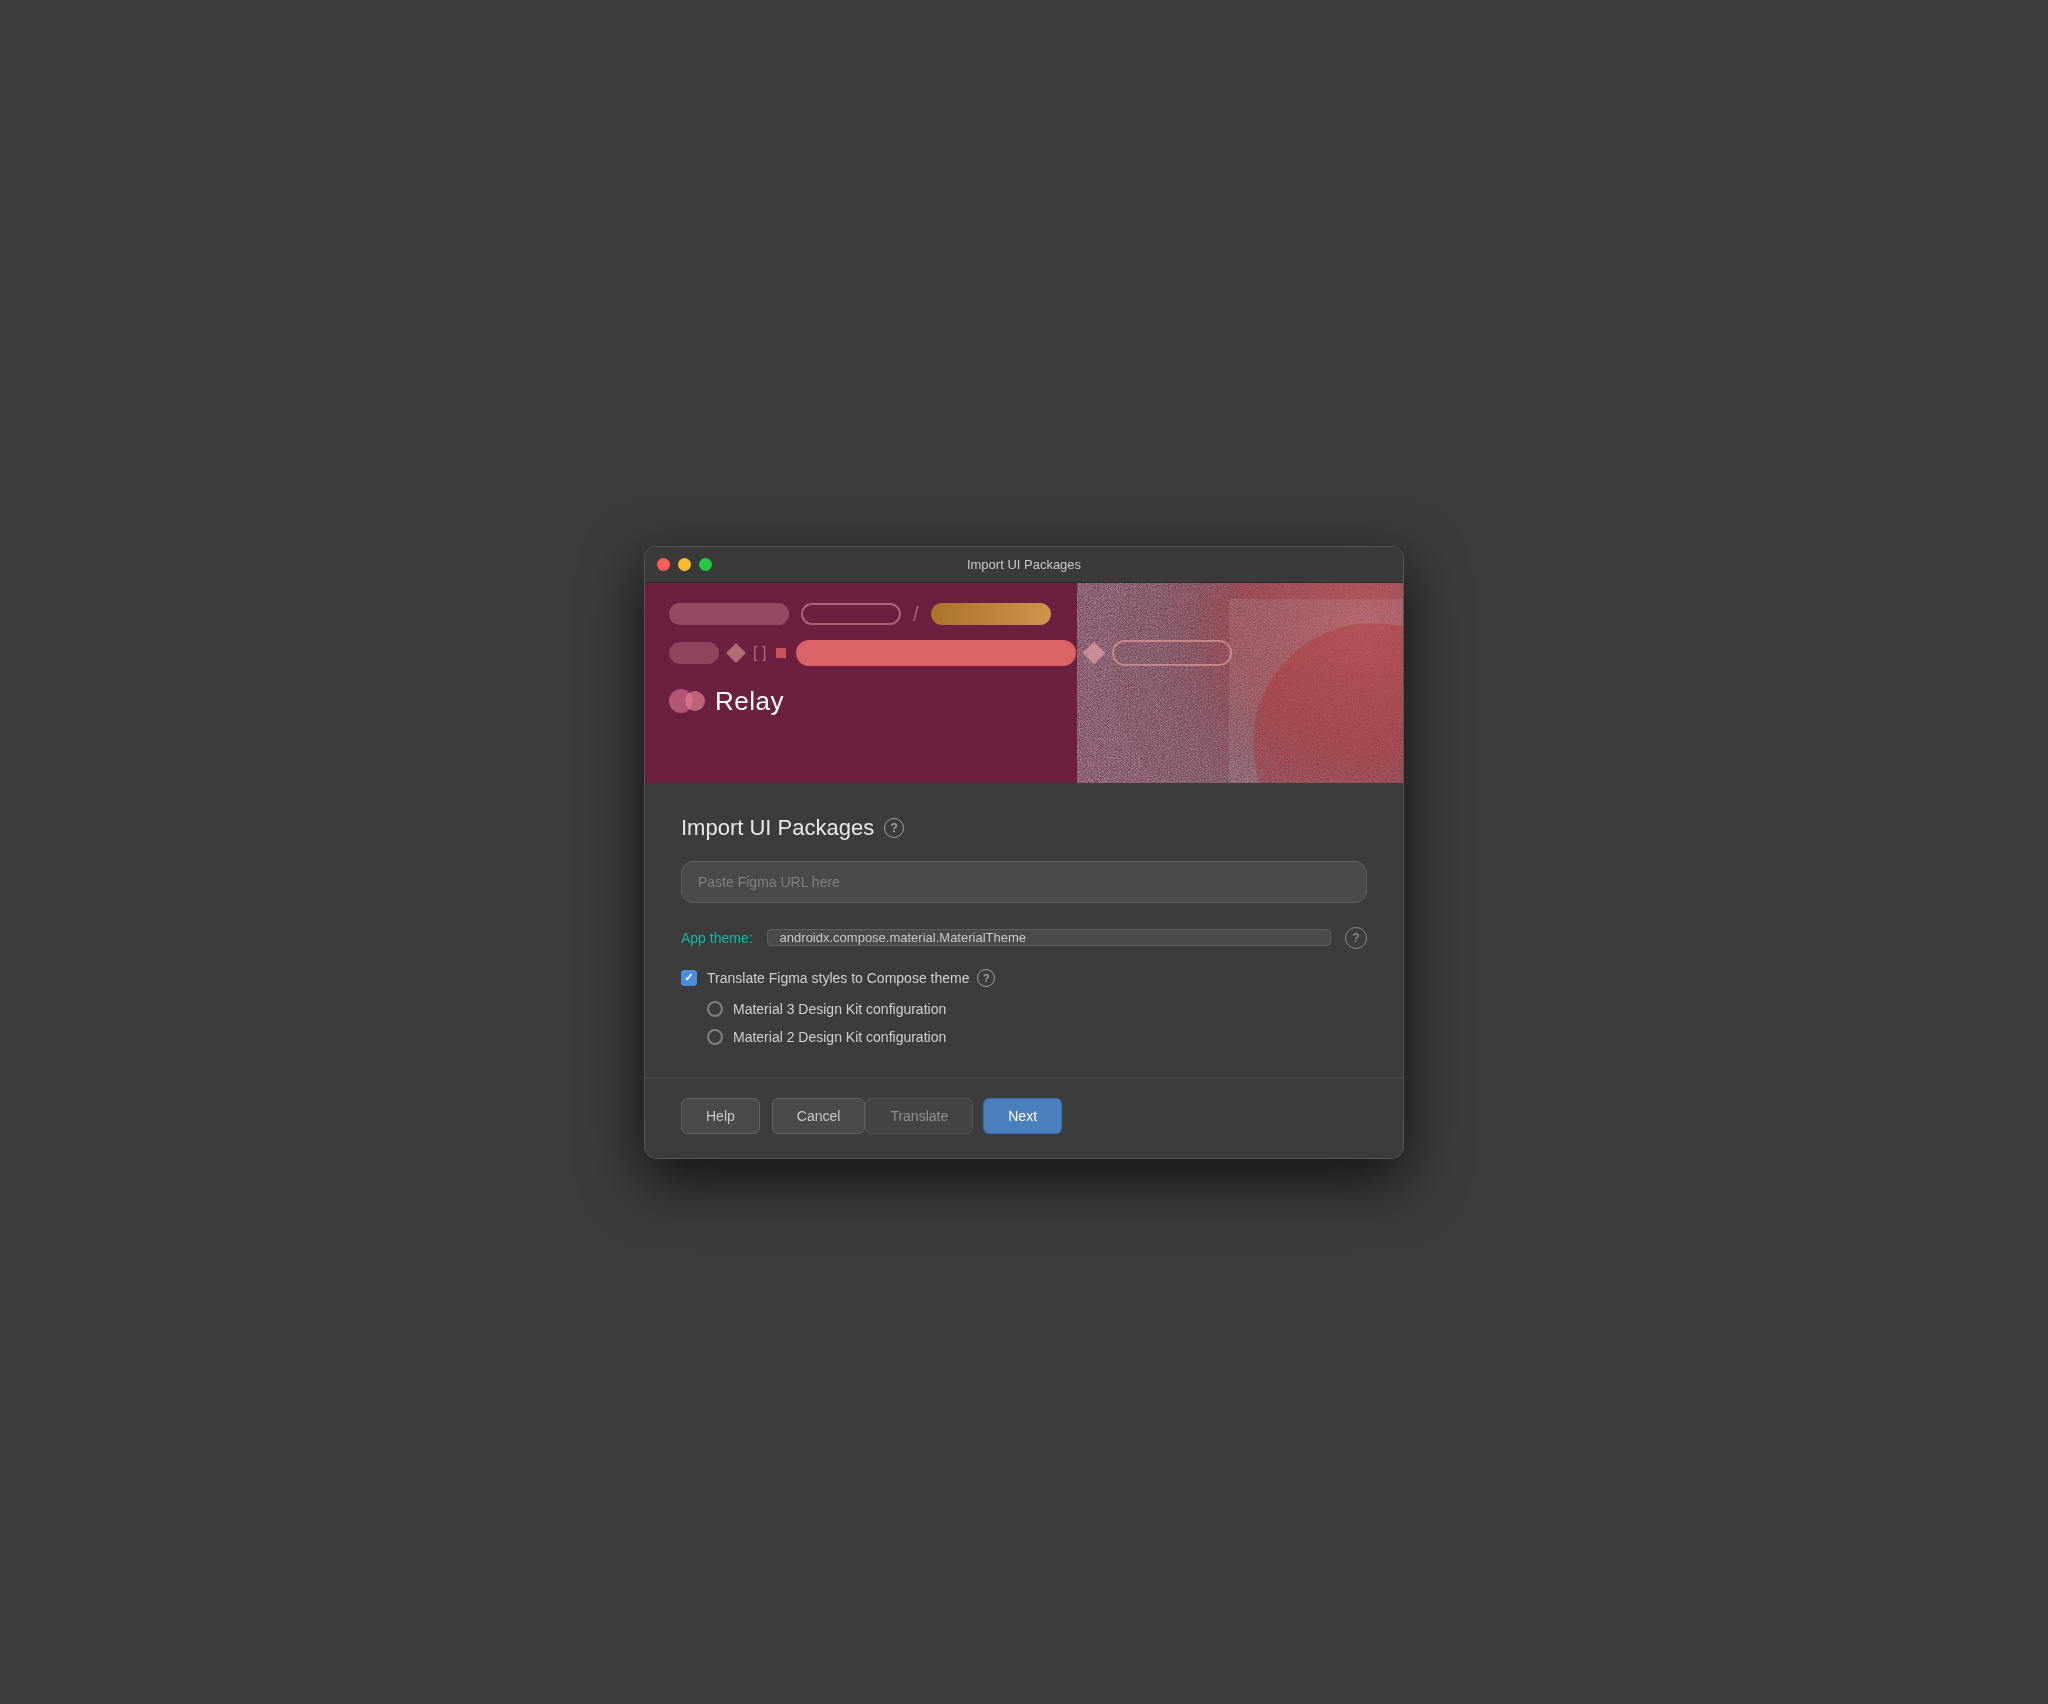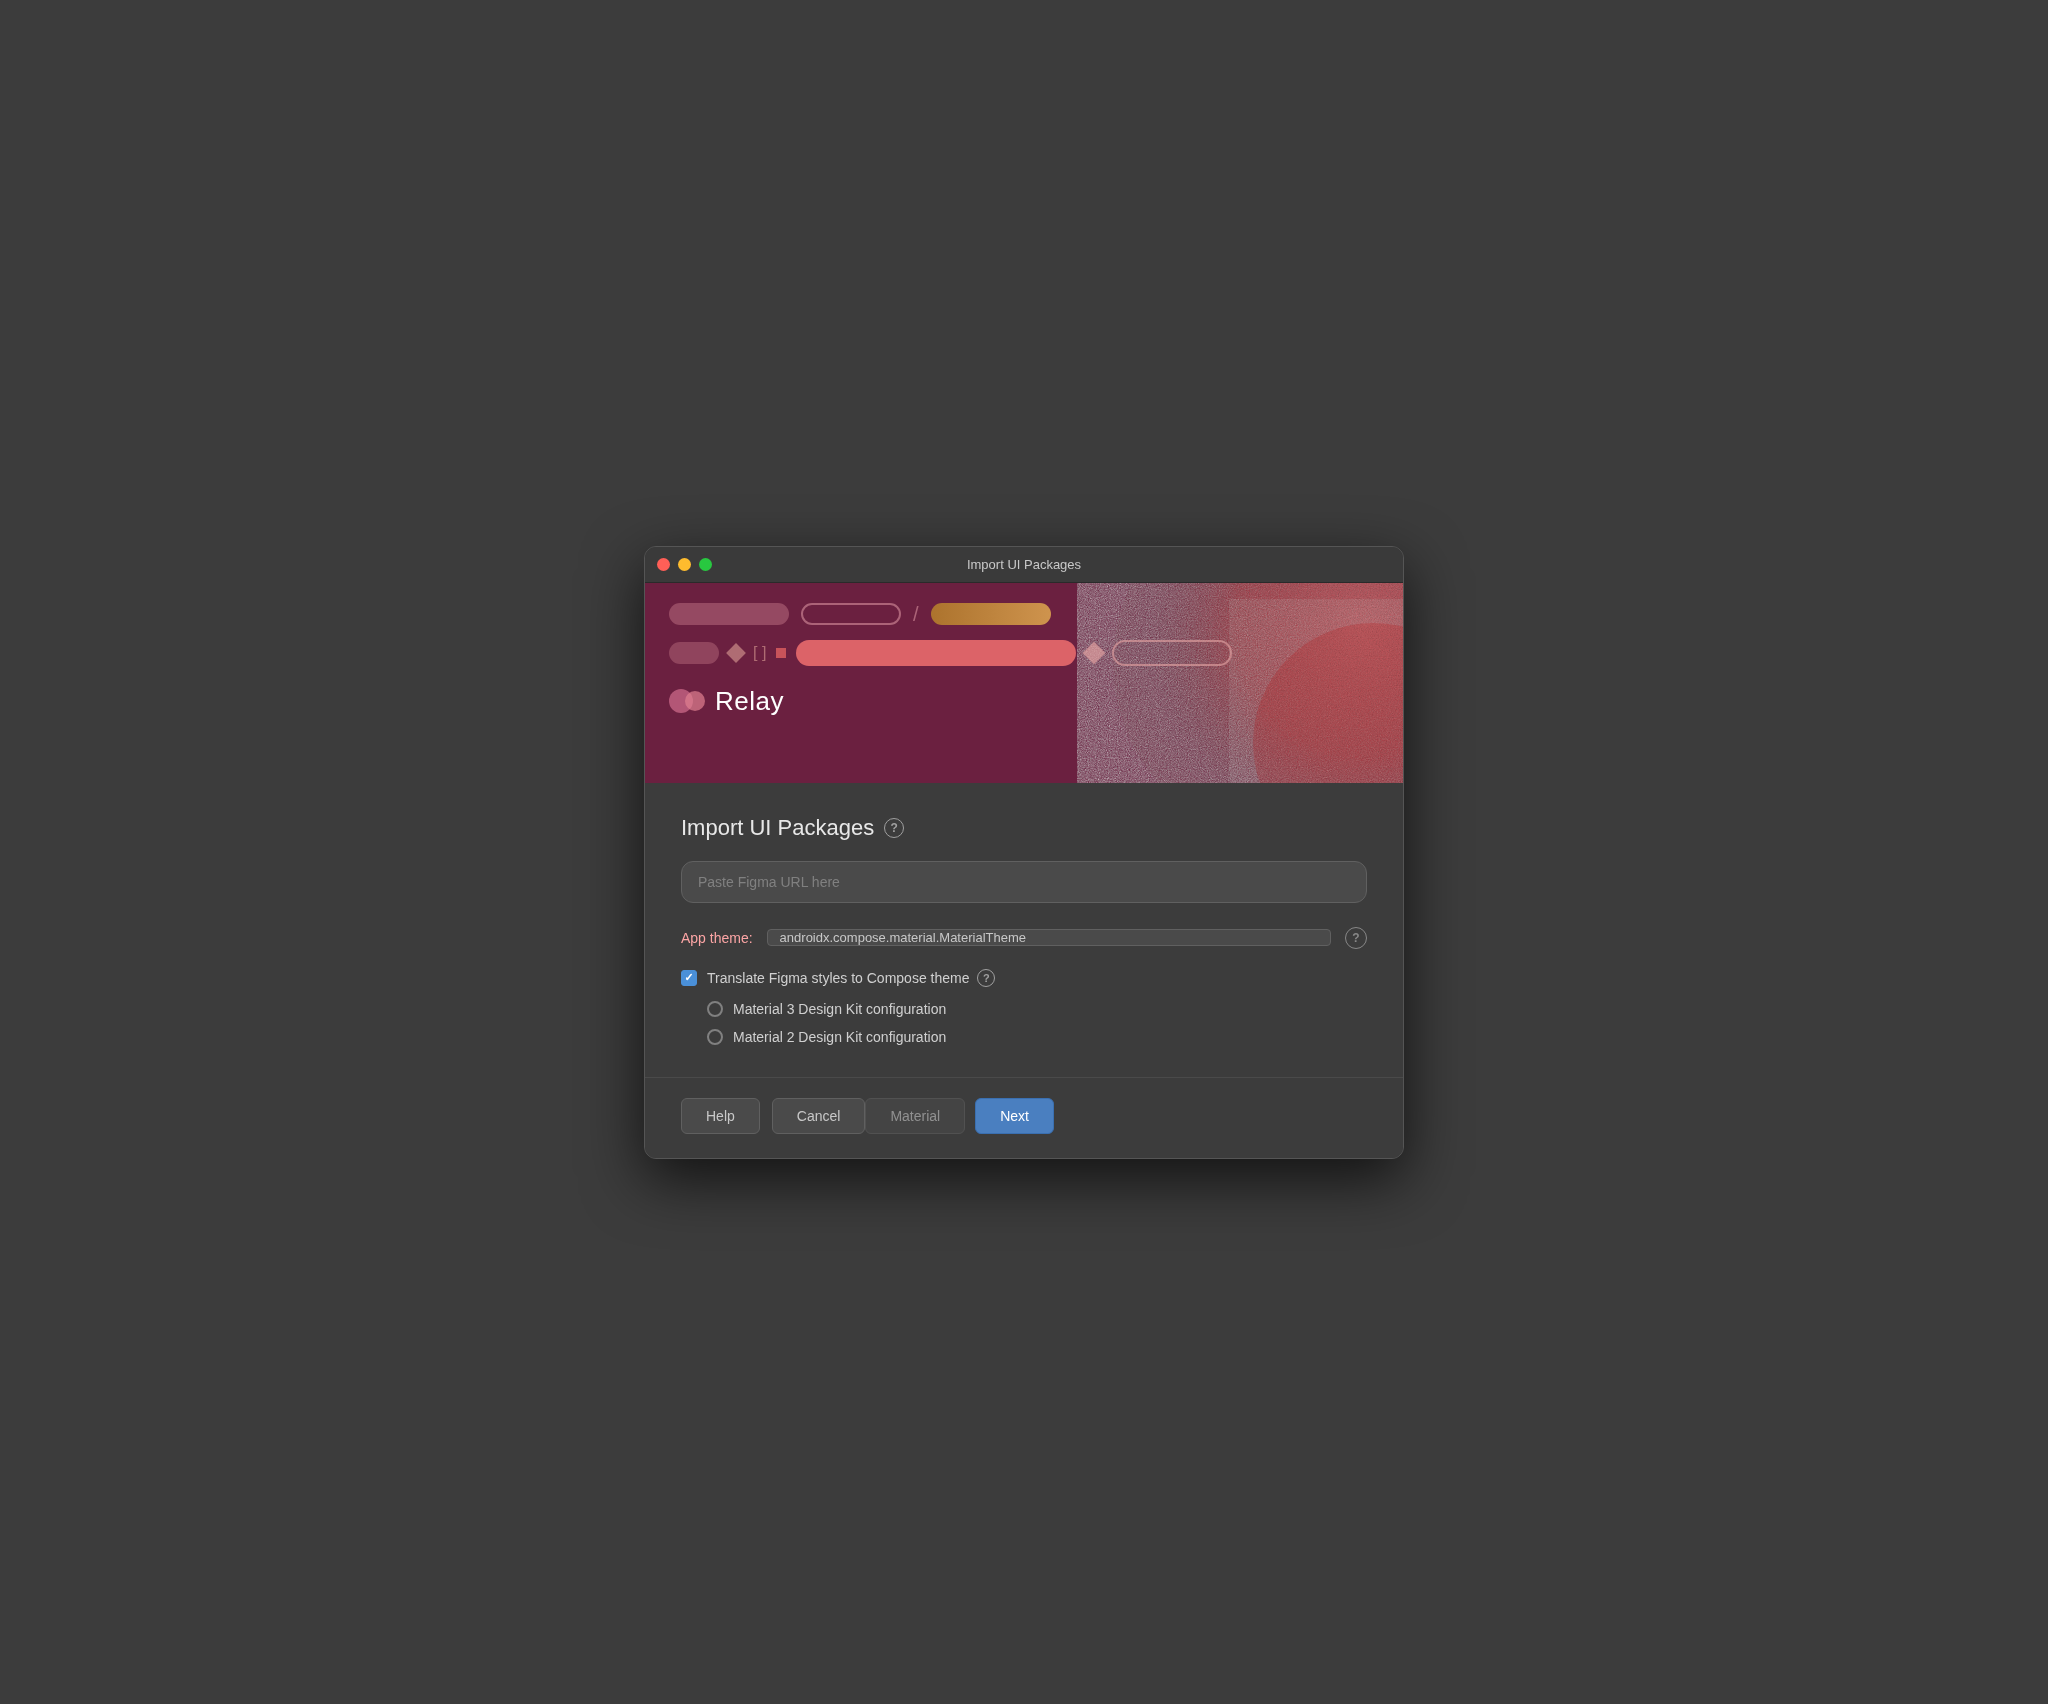--- a/index.html
+++ b/index.html
@@ -246,21 +246,21 @@
     }
 
     .form-row {
       display: flex;
       align-items: center;
       gap: 14px;
       margin-bottom: 20px;
     }
 
     .form-label {
-      color: #fca5a5;
+      color: #14b8a6;
       font-size: 14px;
       white-space: nowrap;
     }
 
     .theme-input {
       flex: 1;
       background: #4a4a4a;
       border: 1px solid #606060;
       border-radius: 4px;
       padding: 0 12px;
@@ -552,18 +552,18 @@
     </div>
 
   </div>
 
   <div class="footer">
     <div class="footer-left">
       <button class="btn">Help</button>
       <button class="btn">Cancel</button>
     </div>
     <div class="footer-right">
-      <button class="btn btn-disabled">Material</button>
+      <button class="btn btn-disabled">Translate</button>
       <button class="btn btn-primary">Next</button>
     </div>
   </div>
 
 </div>
 
 </body></html>

